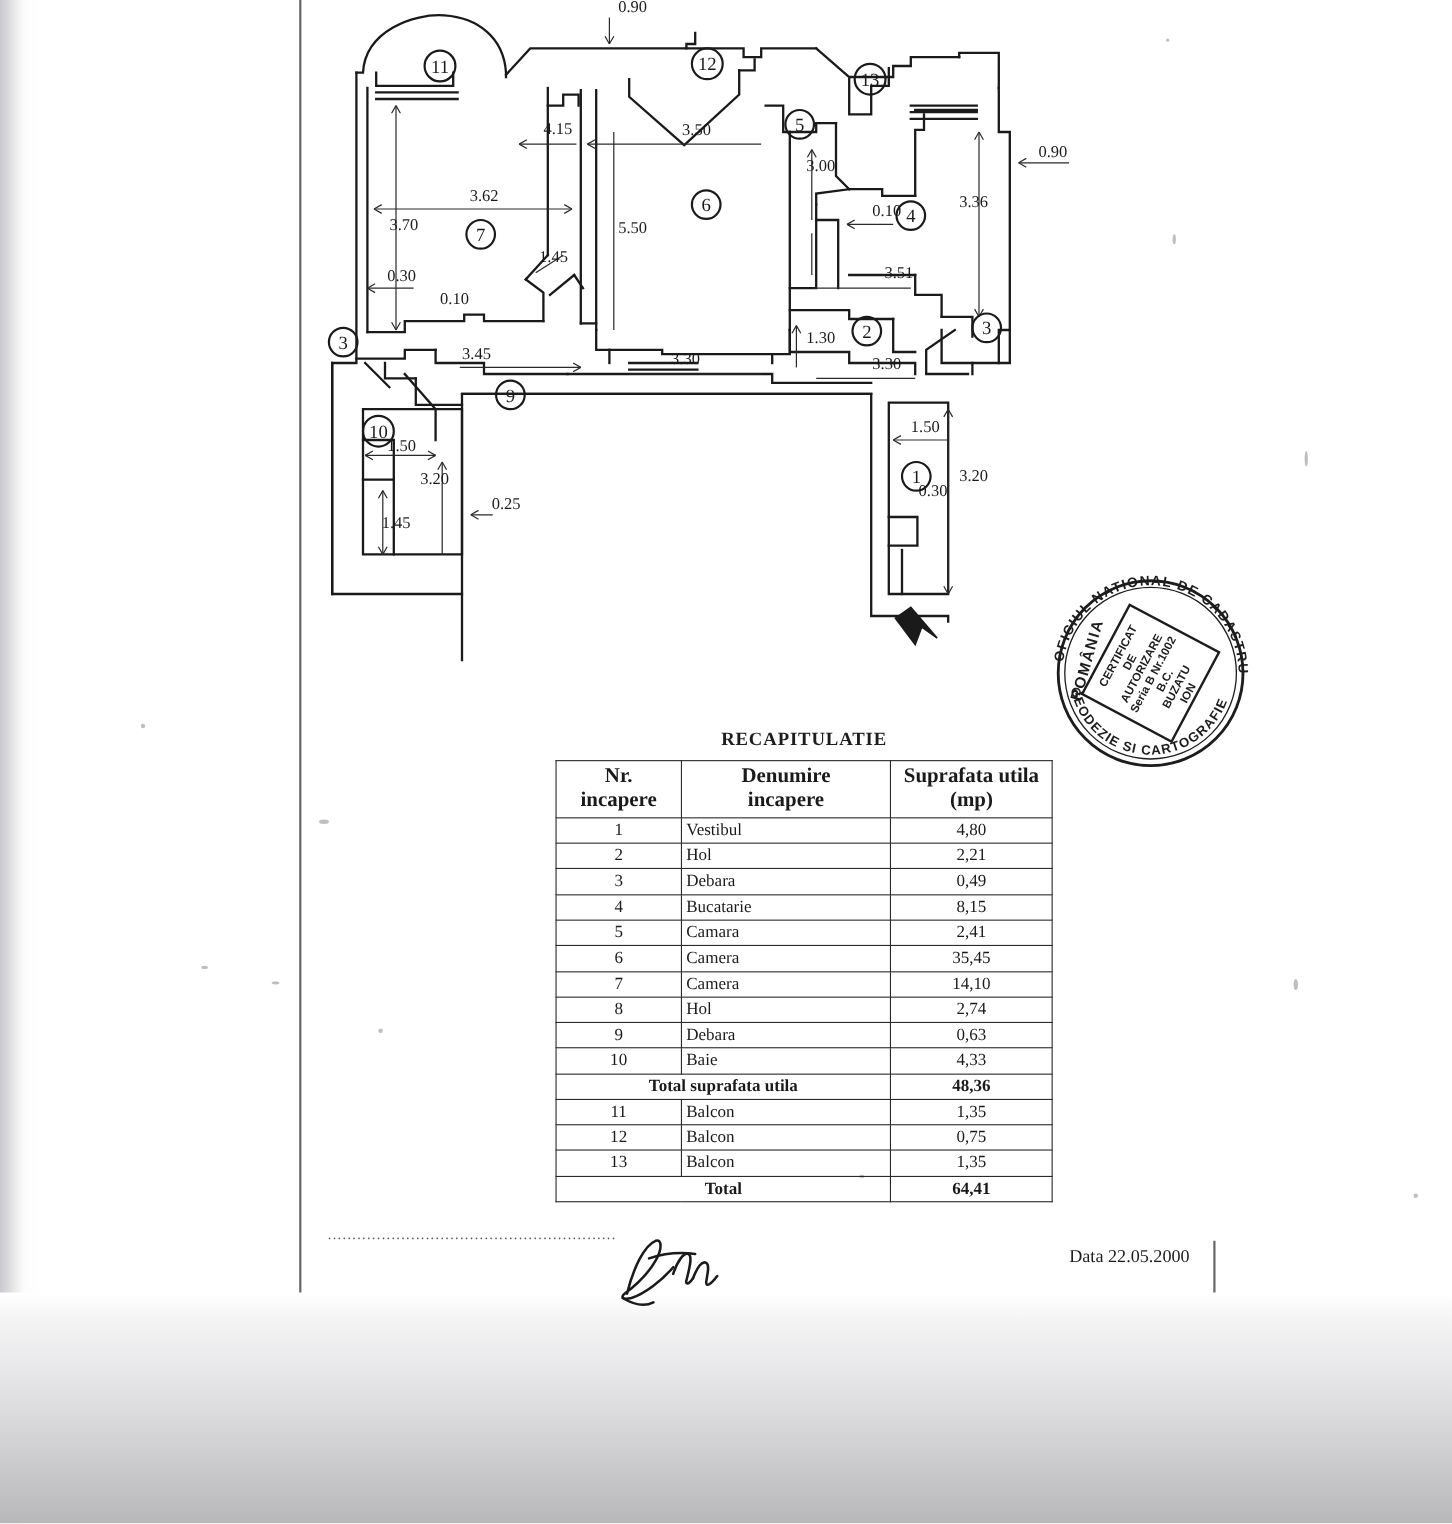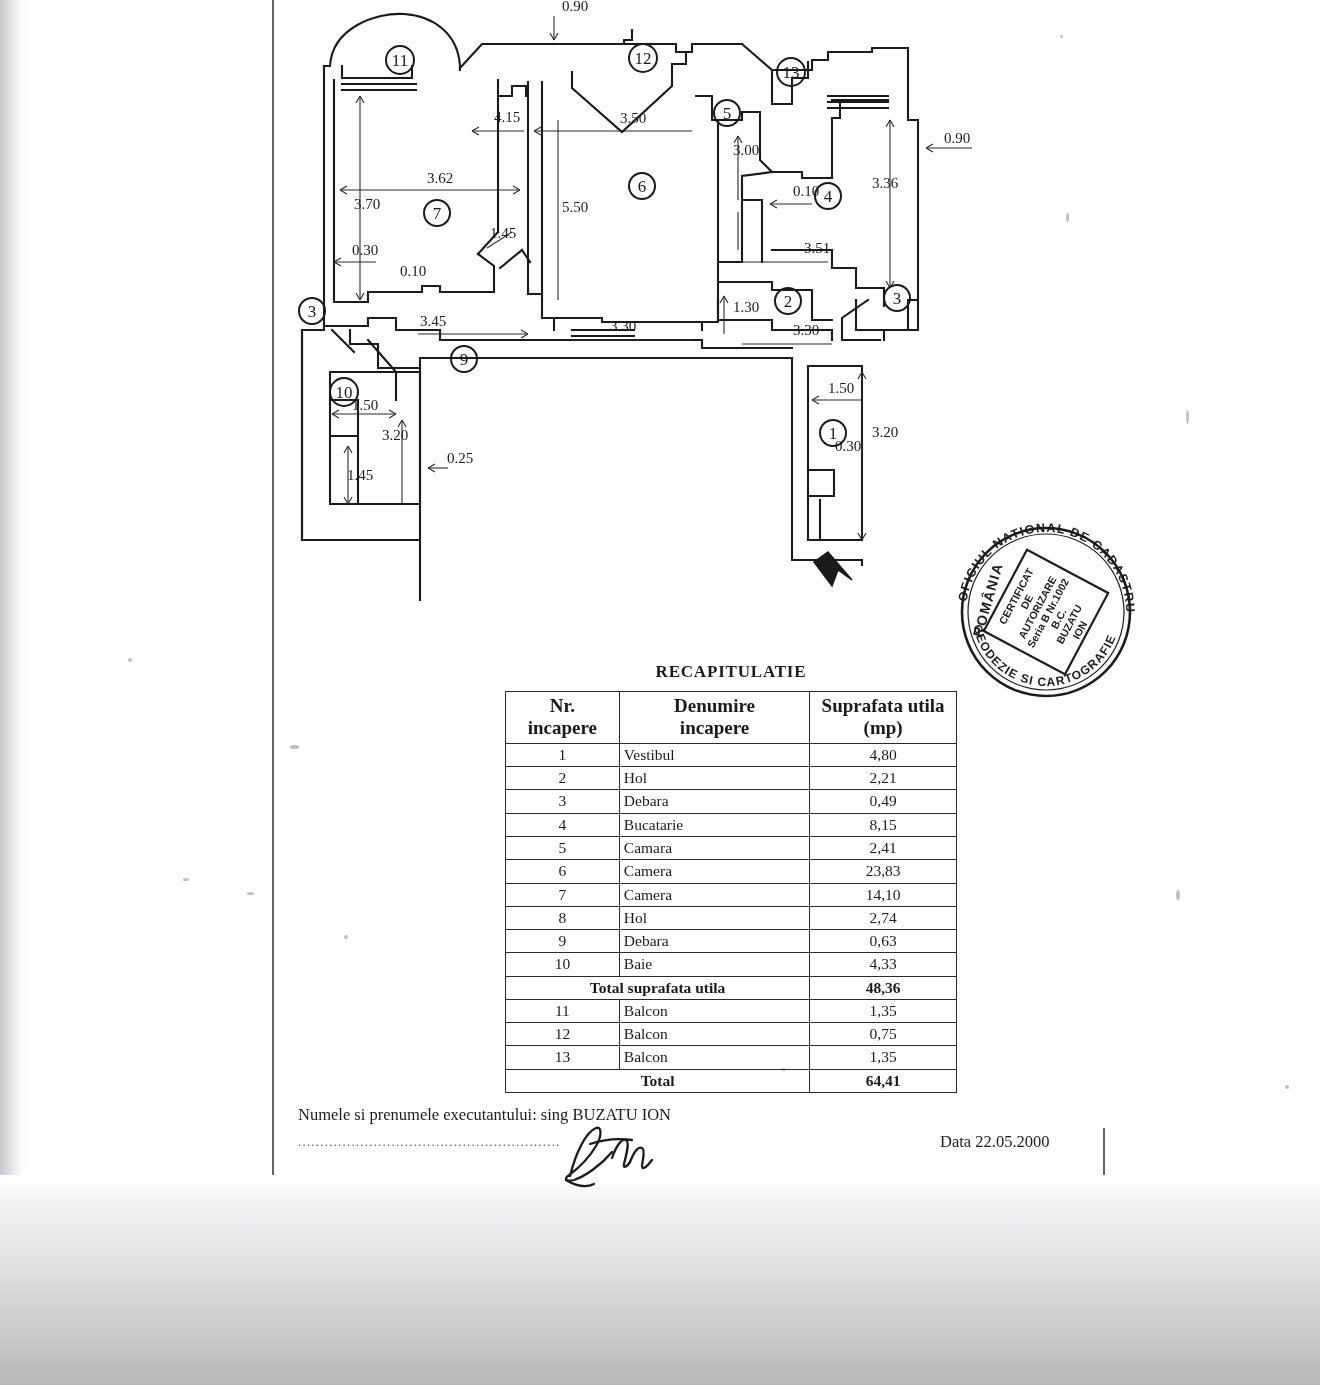--- a/index.html
+++ b/index.html
@@ -160,21 +160,21 @@
   }
   #footer .line1 { margin-bottom: 4px; }
   #footer .dots {
     margin-top: 9px;
     font-size: 13px;
     letter-spacing: 1.2px;
     color: #555;
   }
   #footer-date {
     position: absolute;
-    left: 940px; top: 1132px;
+    left: 972px; top: 1132px;
     font-family: "Liberation Serif", serif;
     font-size: 16.5px;
     color: #1c1c1c;
     z-index: 5;
     white-space: nowrap;
   }
   #signature {
     position: absolute;
     left: 560px; top: 1118px;
     width: 130px; height: 72px;
@@ -521,21 +521,21 @@
             <td class="c-area">8,15</td>
           </tr>
           <tr>
             <td class="c-nr">5</td>
             <td class="c-name">Camara</td>
             <td class="c-area">2,41</td>
           </tr>
           <tr>
             <td class="c-nr">6</td>
             <td class="c-name">Camera</td>
-            <td class="c-area">23,83</td>
+            <td class="c-area">35,45</td>
           </tr>
           <tr>
             <td class="c-nr">7</td>
             <td class="c-name">Camera</td>
             <td class="c-area">14,10</td>
           </tr>
           <tr>
             <td class="c-nr">8</td>
             <td class="c-name">Hol</td>
             <td class="c-area">2,74</td>
@@ -571,21 +571,20 @@
           </tr>
           <tr class="total-row">
             <td class="total-label" colspan="2">Total</td>
             <td class="c-area">64,41</td>
           </tr>
         </tbody>
     </table>
   </div>
 
   <div id="footer">
-    <div class="line1">Numele si prenumele executantului: sing BUZATU ION</div>
     <div class="dots">...........................................................</div>
   </div>
 
   <div id="footer-date">Data 22.05.2000</div>
 
   <div id="signature">
     <svg width="130" height="72" viewBox="0 0 130 72" xmlns="http://www.w3.org/2000/svg">
       <g fill="none" stroke="#1b1b1b" stroke-width="2.3" stroke-linecap="round" stroke-linejoin="round">
         <path d="M 10 58 C 16 34 26 14 36 10 C 42 8 42 18 36 28 C 28 42 16 52 8 58 C 4 61 6 64 14 62 C 26 58 42 46 52 34"></path>
         <path d="M 30 26 C 42 22 58 20 72 22"></path>

